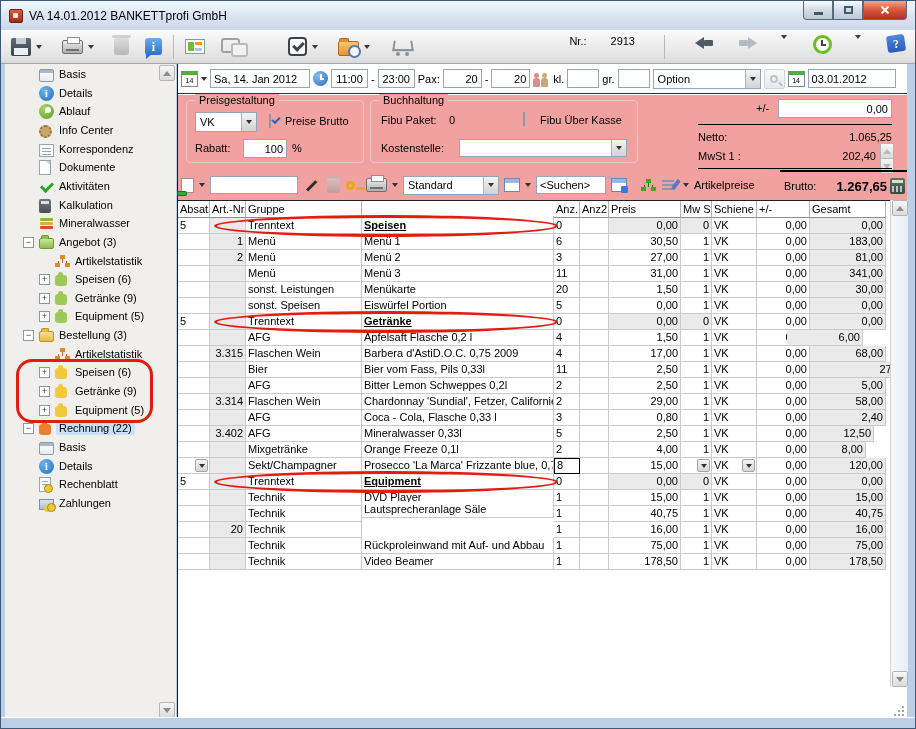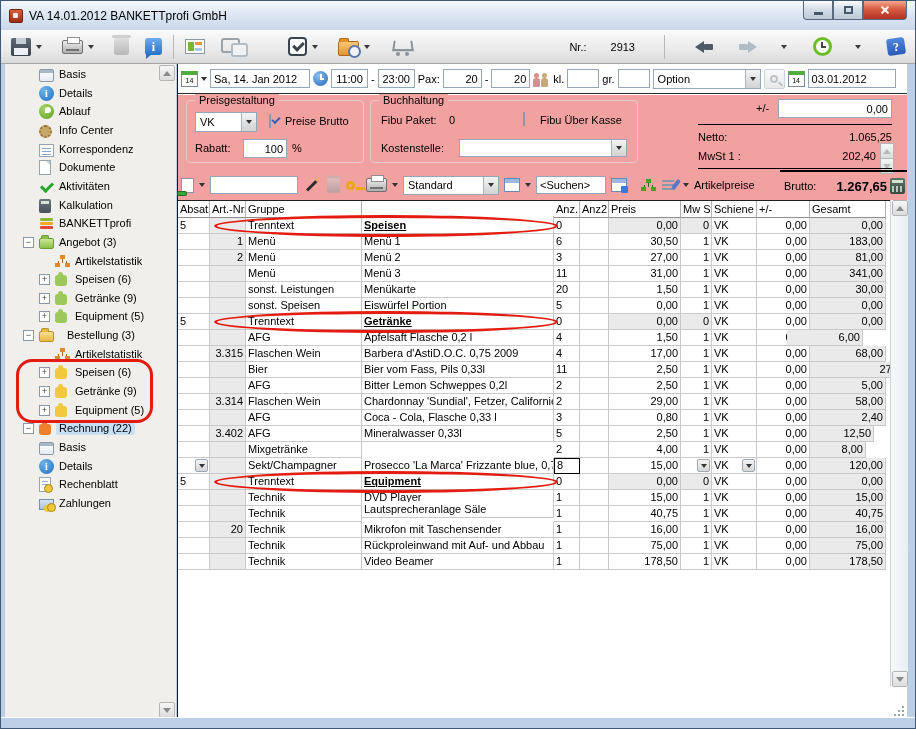--- a/index.html
+++ b/index.html
@@ -15,21 +15,21 @@
 .wb.min{border-radius:0 0 0 4px}
 .wb.cls{width:44px;border-radius:0 0 4px 0;background:linear-gradient(#F2A890,#D85C40 45%,#B03022)}
 .glyph-min{width:9px;height:3px;background:#45586C;margin-top:7px}
 .glyph-max{width:9px;height:8px;border:2px solid #45586C}
 .glyph-x{position:relative;width:12px;height:12px}
 .glyph-x::before,.glyph-x::after{content:'';position:absolute;left:1px;top:5px;width:10px;height:2px;background:#fff;border-radius:1px}
 .glyph-x::before{transform:rotate(45deg)}.glyph-x::after{transform:rotate(-45deg)}
 
 .toolbar{position:absolute;left:0;top:29px;right:0;height:34px;background:linear-gradient(#FBFBFB,#E6E6E6 70%,#DADADA);border-bottom:1px solid #A6A6A6;display:flex;align-items:center;padding:0 10px;gap:4px}
 .tbsep{width:1px;height:24px;background:#B8B8B8;margin:0 7px}
-.tbright{margin-left:auto;display:flex;align-items:center;gap:22px}
+.tbright{margin-left:auto;display:flex;gap:22px}
 .dd6{width:0;height:0;border-left:3px solid transparent;border-right:3px solid transparent;border-top:4px solid #3A3A3A;margin:0 4px 0 1px}
 .gap8{width:8px}.gap30{width:34px}
 
 .tb-save{width:20px;height:18px;background:linear-gradient(#5E6A76,#38424C);border-radius:2px;position:relative}
 .tb-save::before{content:'';position:absolute;left:5px;top:0;width:10px;height:6px;background:#C6CED6}
 .tb-save::after{content:'';position:absolute;left:3px;bottom:1px;width:14px;height:7px;background:#EEF2F6}
 .tb-print{width:21px;height:14px;background:linear-gradient(#EDEDED,#AFAFAF);border:1px solid #6F6F6F;border-radius:2px;position:relative}
 .tb-print::before{content:'';position:absolute;left:4px;top:-4px;width:11px;height:5px;background:#fff;border:1px solid #909090}
 .tb-print::after{content:'';position:absolute;left:3px;bottom:2px;width:13px;height:2px;background:#707070}
 .tb-trash{width:15px;height:17px;background:linear-gradient(#D0D0D0,#9A9A9A);border-radius:2px 2px 3px 3px;position:relative;opacity:.6}
@@ -256,21 +256,21 @@
         <div class="tree-item" style="top: 114px;">
           <div class="ic ic-check" style="left: 34px;"></div>
           <div class="tree-label" style="left: 51px;">Aktivitäten</div>
         </div>
         <div class="tree-item" style="top: 133px;">
           <div class="ic ic-calc" style="left: 34px;"></div>
           <div class="tree-label" style="left: 51px;">Kalkulation</div>
         </div>
         <div class="tree-item" style="top: 151px;">
           <div class="ic ic-stack" style="left: 34px;"></div>
-          <div class="tree-label" style="left: 51px;">BANKETTprofi</div>
+          <div class="tree-label" style="left: 51px;">Mineralwasser</div>
         </div>
         <div class="tree-item" style="top: 170px;">
           <div class="expander" style="left: 18px;">−</div>
           <div class="ic ic-folder-green" style="left: 34px;"></div>
           <div class="tree-label" style="left: 51px;">Angebot (3)</div>
         </div>
         <div class="tree-item" style="top: 189px;">
           <div class="ic ic-org" style="left: 50px;"></div>
           <div class="tree-label" style="left: 67px;">Artikelstatistik</div>
         </div>
@@ -285,21 +285,21 @@
           <div class="tree-label" style="left: 67px;">Getränke (9)</div>
         </div>
         <div class="tree-item" style="top: 244px;">
           <div class="expander" style="left: 34px;">+</div>
           <div class="ic ic-puzzle-green" style="left: 50px;"></div>
           <div class="tree-label" style="left: 67px;">Equipment (5)</div>
         </div>
         <div class="tree-item" style="top: 263px;">
           <div class="expander" style="left: 18px;">−</div>
           <div class="ic ic-folder-yellow" style="left: 34px;"></div>
-          <div class="tree-label" style="left: 59px;">Bestellung (3)</div>
+          <div class="tree-label" style="left: 51px;">Bestellung (3)</div>
         </div>
         <div class="tree-item" style="top: 282px;">
           <div class="ic ic-org" style="left: 50px;"></div>
           <div class="tree-label" style="left: 67px;">Artikelstatistik</div>
         </div>
         <div class="tree-item" style="top: 300px;">
           <div class="expander" style="left: 34px;">+</div>
           <div class="ic ic-puzzle-yellow" style="left: 50px;"></div>
           <div class="tree-label" style="left: 67px;">Speisen (6)</div>
         </div>
@@ -626,20 +626,21 @@
         <div class="cell" style="left: 376px; top: 225px; width: 26px;">5</div>
         <div class="cell" style="left: 402px; top: 225px; width: 29px;"></div>
         <div class="cell ar" style="left: 431px; top: 225px; width: 72px;">2,50</div>
         <div class="cell ar" style="left: 503px; top: 225px; width: 31px;">1</div>
         <div class="cell" style="left: 534px; top: 225px; width: 45px;">VK</div>
         <div class="cell ar" style="left: 579px; top: 225px; width: 53px;">0,00</div>
         <div class="cell ar gray" style="left: 632px; top: 225px; width: 64px;">12,50</div>
         <div class="cell" style="left: 0px; top: 241px; width: 32px;"></div>
         <div class="cell ar gray" style="left: 32px; top: 241px; width: 36px;"></div>
         <div class="cell" style="left: 68px; top: 241px; width: 116px;">Mixgetränke</div>
+        <div class="cell" style="left: 184px; top: 241px; width: 192px;">Orange Freeze 0,1l</div>
         <div class="cell" style="left: 376px; top: 241px; width: 26px;">2</div>
         <div class="cell" style="left: 402px; top: 241px; width: 29px;"></div>
         <div class="cell ar" style="left: 431px; top: 241px; width: 72px;">4,00</div>
         <div class="cell ar" style="left: 503px; top: 241px; width: 31px;">1</div>
         <div class="cell" style="left: 534px; top: 241px; width: 45px;">VK</div>
         <div class="cell ar" style="left: 579px; top: 241px; width: 53px;">0,00</div>
         <div class="cell ar gray" style="left: 632px; top: 241px; width: 56px;">8,00</div>
         <div class="cell" style="left: 0px; top: 257px; width: 32px;"><span></span><div class="celldd">
             <span class="tri-s"></span>
           </div></div>
@@ -687,21 +688,20 @@
         <div class="cell" style="left: 376px; top: 305px; width: 26px;">1</div>
         <div class="cell" style="left: 402px; top: 305px; width: 29px;"></div>
         <div class="cell ar" style="left: 431px; top: 305px; width: 72px;">40,75</div>
         <div class="cell ar" style="left: 503px; top: 305px; width: 31px;">1</div>
         <div class="cell" style="left: 534px; top: 305px; width: 45px;">VK</div>
         <div class="cell ar" style="left: 579px; top: 305px; width: 53px;">0,00</div>
         <div class="cell ar gray" style="left: 632px; top: 305px; width: 76px;">40,75</div>
         <div class="cell" style="left: 0px; top: 321px; width: 32px;"></div>
         <div class="cell ar gray" style="left: 32px; top: 321px; width: 36px;">20</div>
         <div class="cell" style="left: 68px; top: 321px; width: 116px;">Technik</div>
-        <div class="cell" style="left: 184px; top: 321px; width: 192px;">Mikrofon mit Taschensender</div>
         <div class="cell" style="left: 376px; top: 321px; width: 26px;">1</div>
         <div class="cell" style="left: 402px; top: 321px; width: 29px;"></div>
         <div class="cell ar" style="left: 431px; top: 321px; width: 72px;">16,00</div>
         <div class="cell ar" style="left: 503px; top: 321px; width: 31px;">1</div>
         <div class="cell" style="left: 534px; top: 321px; width: 45px;">VK</div>
         <div class="cell ar" style="left: 579px; top: 321px; width: 53px;">0,00</div>
         <div class="cell ar gray" style="left: 632px; top: 321px; width: 76px;">16,00</div>
         <div class="cell" style="left: 0px; top: 337px; width: 32px;"></div>
         <div class="cell ar gray" style="left: 32px; top: 337px; width: 36px;"></div>
         <div class="cell" style="left: 68px; top: 337px; width: 116px;">Technik</div>

